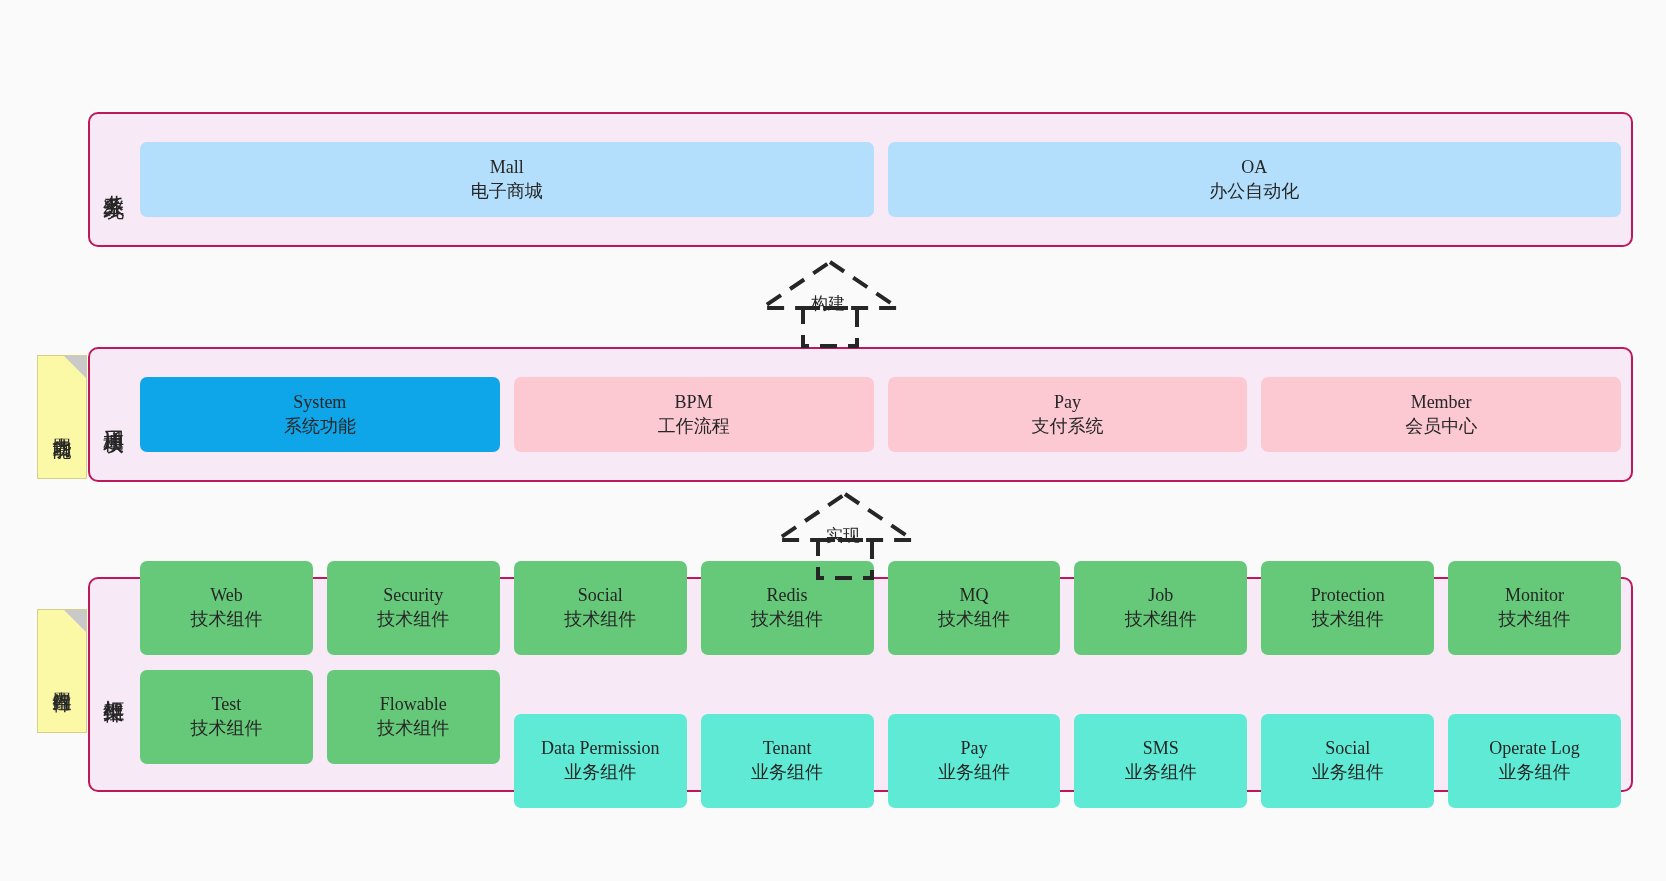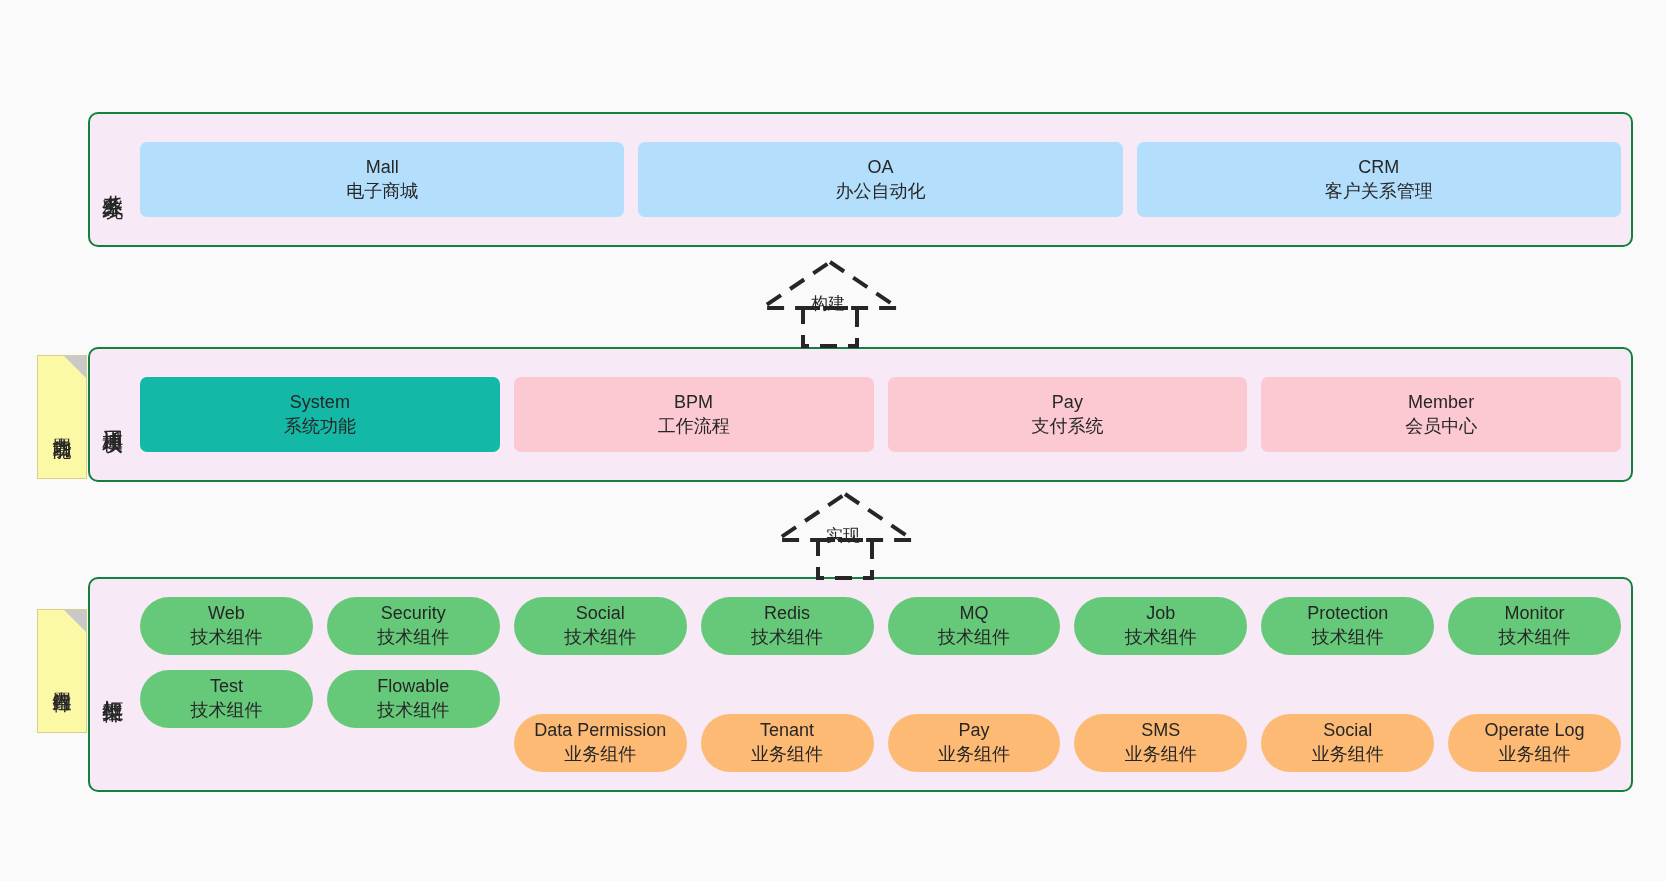--- a/index.html
+++ b/index.html
@@ -14,25 +14,26 @@
     font-family: "Liberation Sans", "DejaVu Sans", sans-serif;
     overflow: hidden;
     color: #262626;
   }
 
   
   .layer {
     position: absolute;
     box-sizing: border-box;
     background: #f7e9f5;
-    border: 2px solid #15803d;
+    border: 2px solid #be185d;
     border-radius: 10px;
     display: flex;
     align-items: stretch;
     z-index: 2;
+    font-family: Liberation Serif, serif;
   }
   .layer-title {
     flex: 0 0 auto;
     width: 46px;
     display: flex;
     align-items: center;
     justify-content: center;
     font-size: 21px;
     line-height: 1.12;
     letter-spacing: 1px;
@@ -66,32 +67,32 @@
     color: #262626;
     user-select: none;
     box-sizing: border-box;
     padding: 4px 6px;
   }
   .card .t1 { white-space: normal; }
   .card .t2 { white-space: nowrap; }
 
   
   .c-blue       { background: #b3dffc; }
-  .c-red        { background: #14b8a6; }
+  .c-red        { background: #0ea5e9; }
   .c-pink       { background: #fcc9d2; }
   .c-green      { background: #66c97a; }
-  .c-lightgreen { background: #fdba74; margin-top: 44px; }
+  .c-lightgreen { background: #5eead4; margin-top: 44px; }
 
   
   #layer-business { left: 88px;  top: 112px; width: 1545px; height: 135px; }
   #layer-modules  { left: 88px;  top: 347px; width: 1545px; height: 135px; }
   #layer-framework{ left: 88px;  top: 577px; width: 1545px; height: 215px; }
 
   #layer-business .card, #layer-modules .card { height: 75px; }
-  #layer-framework .card { height: 58px; border-radius: 29px; }
+  #layer-framework .card { height: 94px; }
 
   
   .note {
     position: absolute;
     width: 50px;
     background: #fbf8a6;
     border: 1px solid #d6d08a;
     box-sizing: border-box;
     display: flex;
     align-items: center;
@@ -145,24 +146,20 @@
   <div class="layer-body">
     <div class="row">
       <div class="card c-blue">
         <span class="t1">Mall</span>
         <span class="t2">电子商城</span>
       </div>
       <div class="card c-blue">
         <span class="t1">OA</span>
         <span class="t2">办公自动化</span>
       </div>
-      <div class="card c-blue">
-        <span class="t1">CRM</span>
-        <span class="t2">客户关系管理</span>
-      </div>
     </div>
   </div>
 </div>
 
 <div class="arrow" id="arrow-build">
   <svg width="150" height="88" viewBox="0 0 150 88">
     <polygon points="75,4 143,50 7,50" fill="none" stroke="#262626" stroke-width="4" stroke-dasharray="17 11" stroke-linecap="butt"></polygon>
     <rect x="48" y="50" width="54" height="38" fill="none" stroke="#262626" stroke-width="4" stroke-dasharray="17 11"></rect>
   </svg>
   <span class="arrow-label">构建</span>

